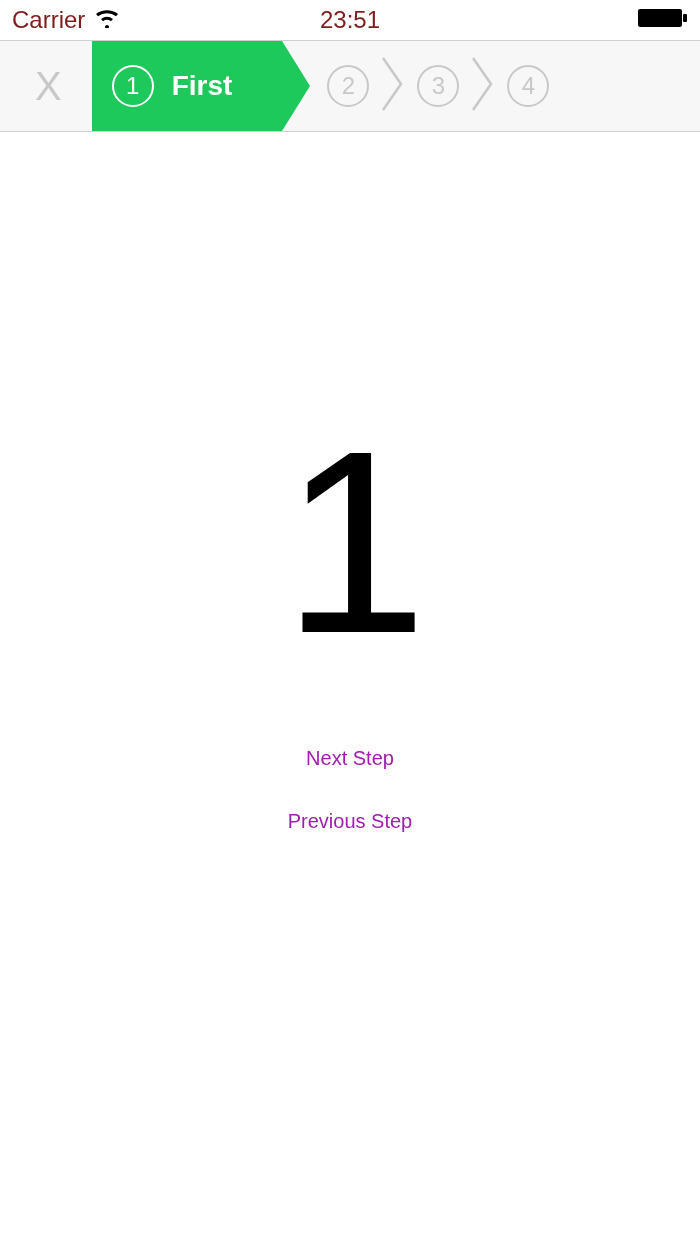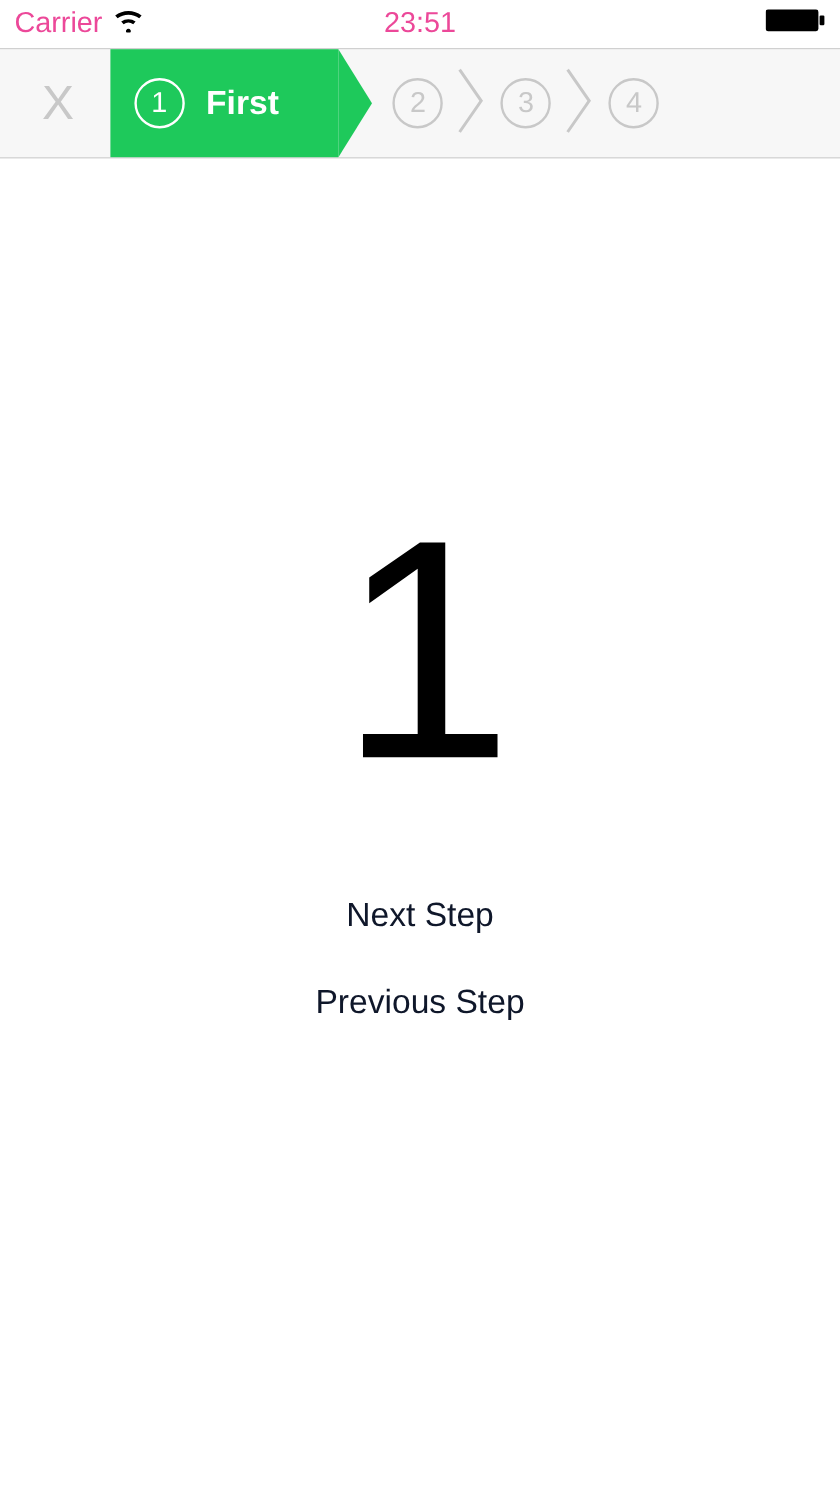--- a/index.html
+++ b/index.html
@@ -14,21 +14,21 @@
       background: #ffffff;
       position: relative;
     }
     .status-bar {
       height: 40px;
       display: flex;
       align-items: center;
       justify-content: space-between;
       padding: 0 12px;
       font-size: 24px;
-      color: #ec4899;
+      color: #7f1d1d;
     }
     .status-left {
       display: flex;
       align-items: center;
       gap: 8px;
     }
     .wifi-icon {
       display: inline-block;
     }
     .status-center {
@@ -136,22 +136,22 @@
       letter-spacing: -10px;
     }
     .action-buttons {
       margin-top: 75px;
       display: flex;
       flex-direction: column;
       align-items: center;
       gap: 40px;
     }
     .link-button {
-      color: #0f172a;
-      font-size: 28px;
+      color: #a21caf;
+      font-size: 20px;
       font-weight: 400;
       cursor: pointer;
     }
   </style>
 </head>
 <body>
 
 <div class="status-bar">
   <div class="status-left">
     <span>Carrier</span>

